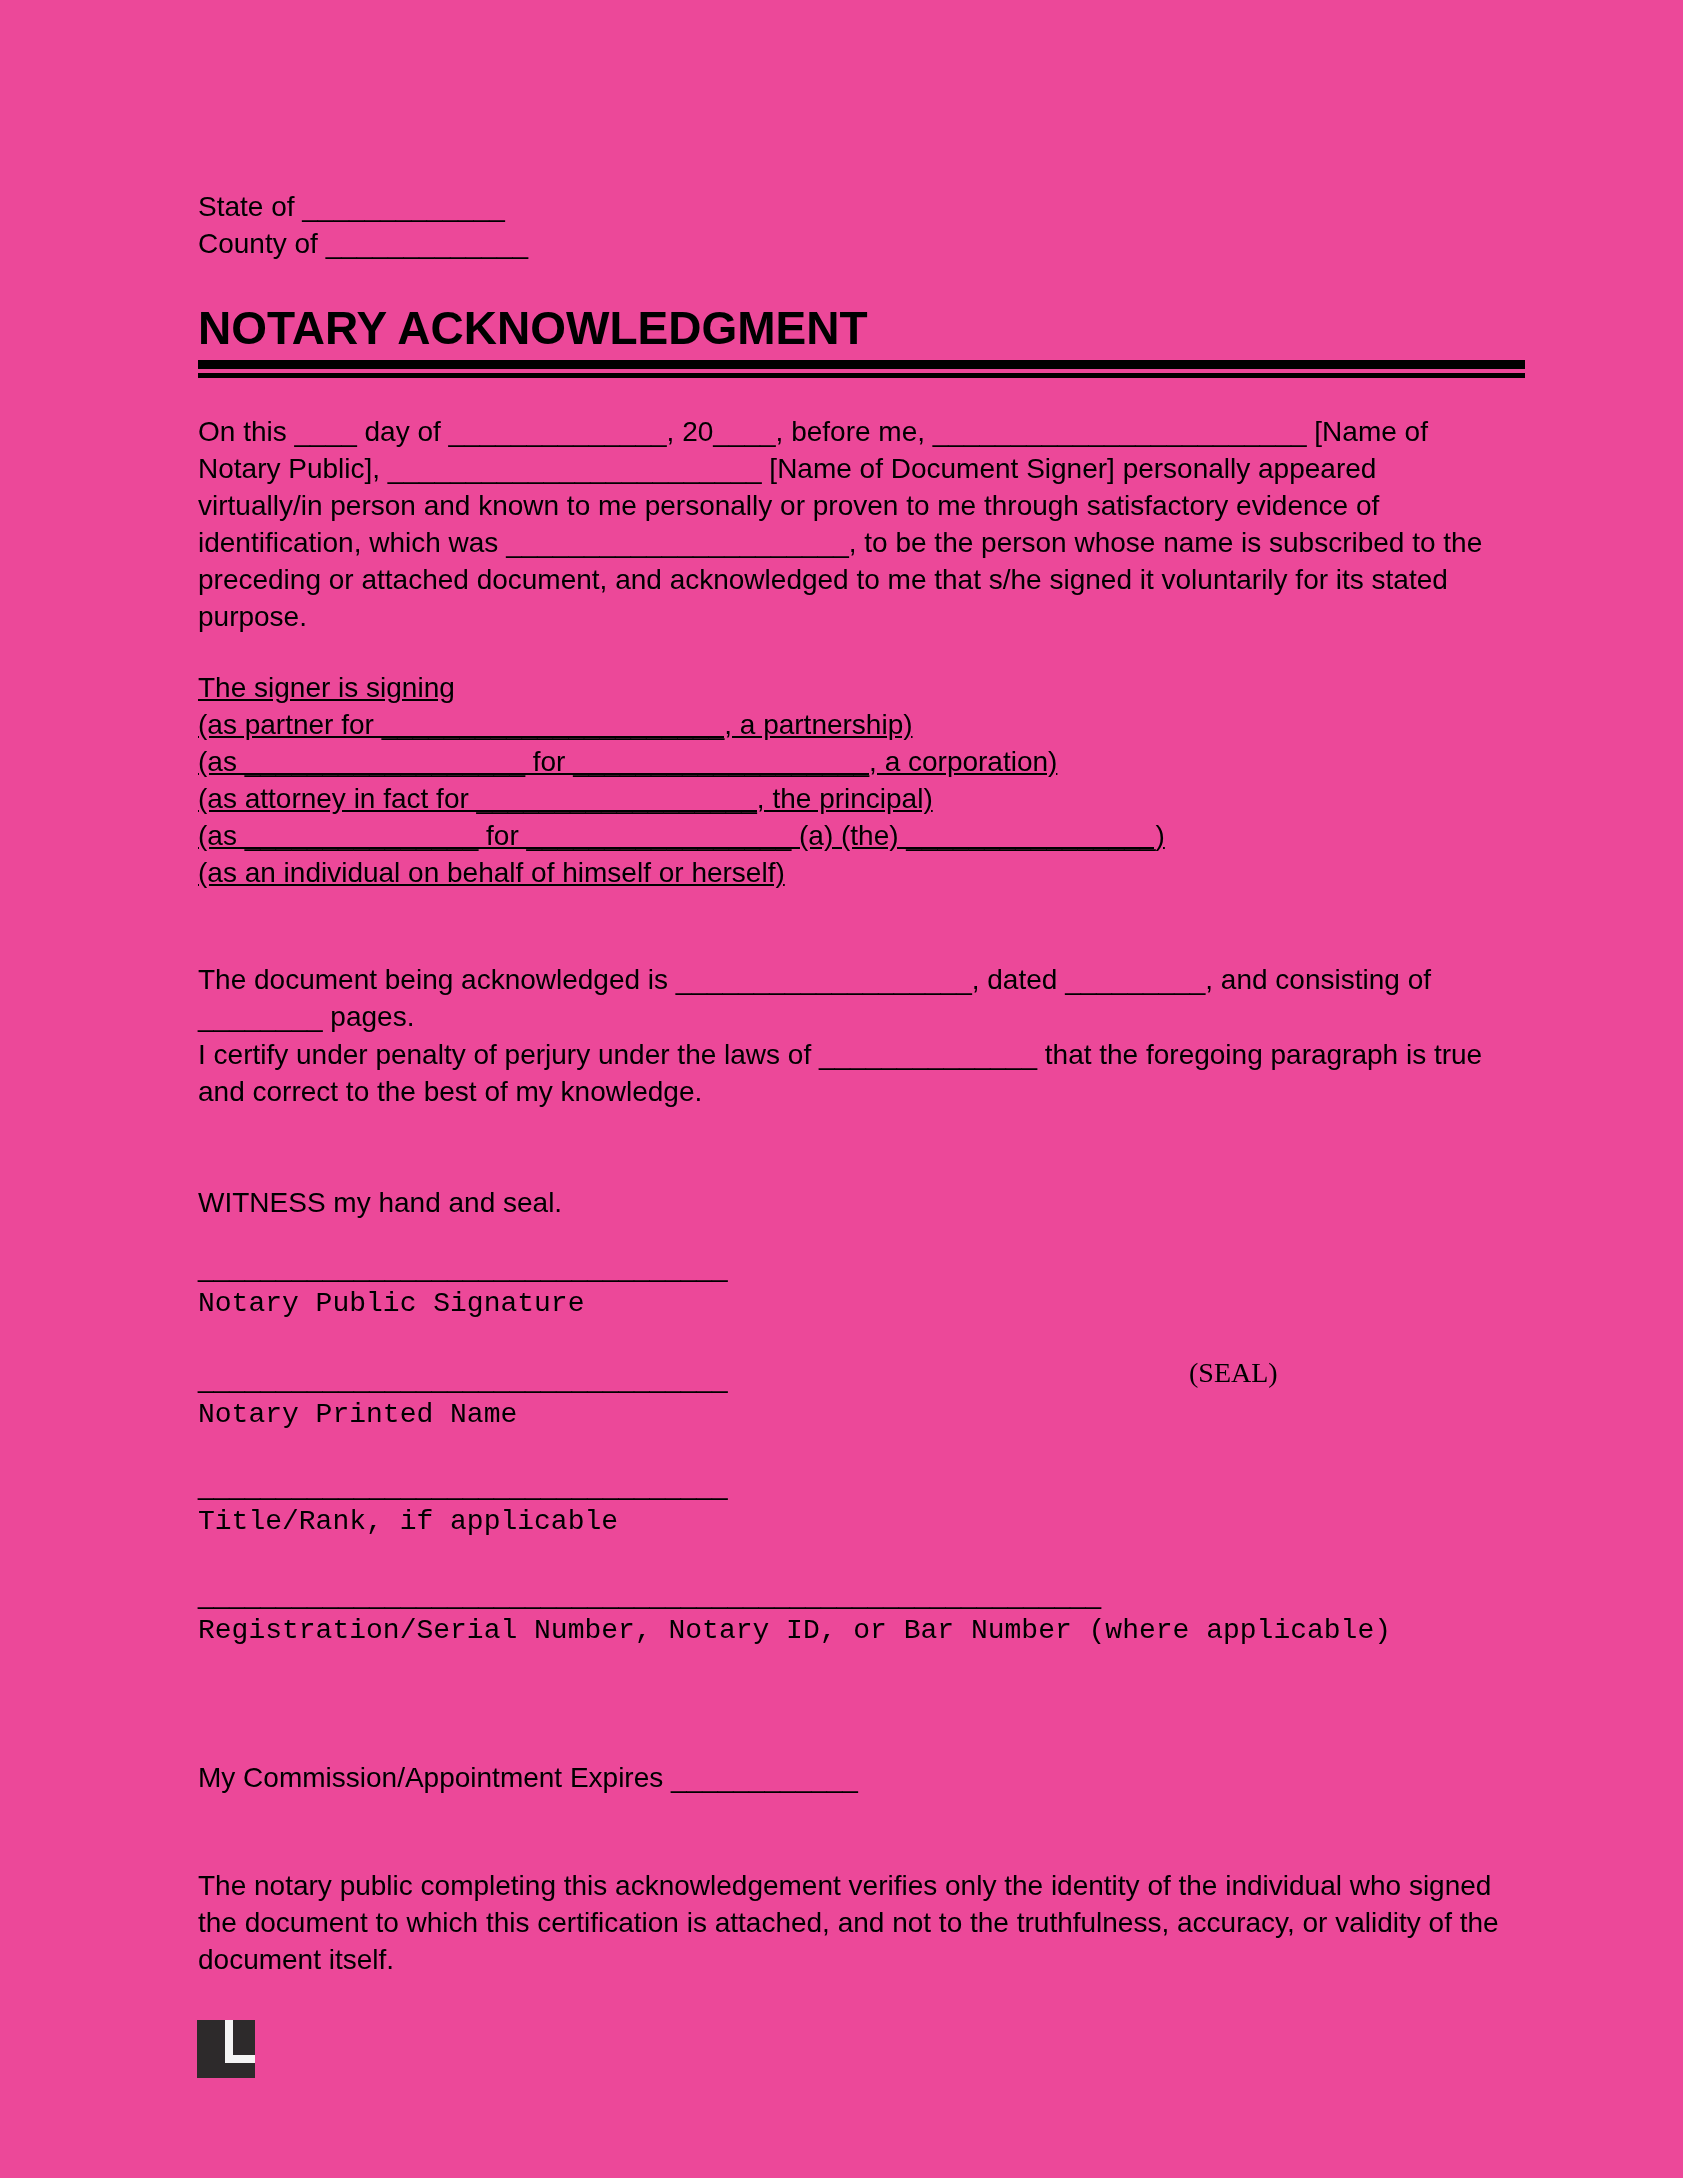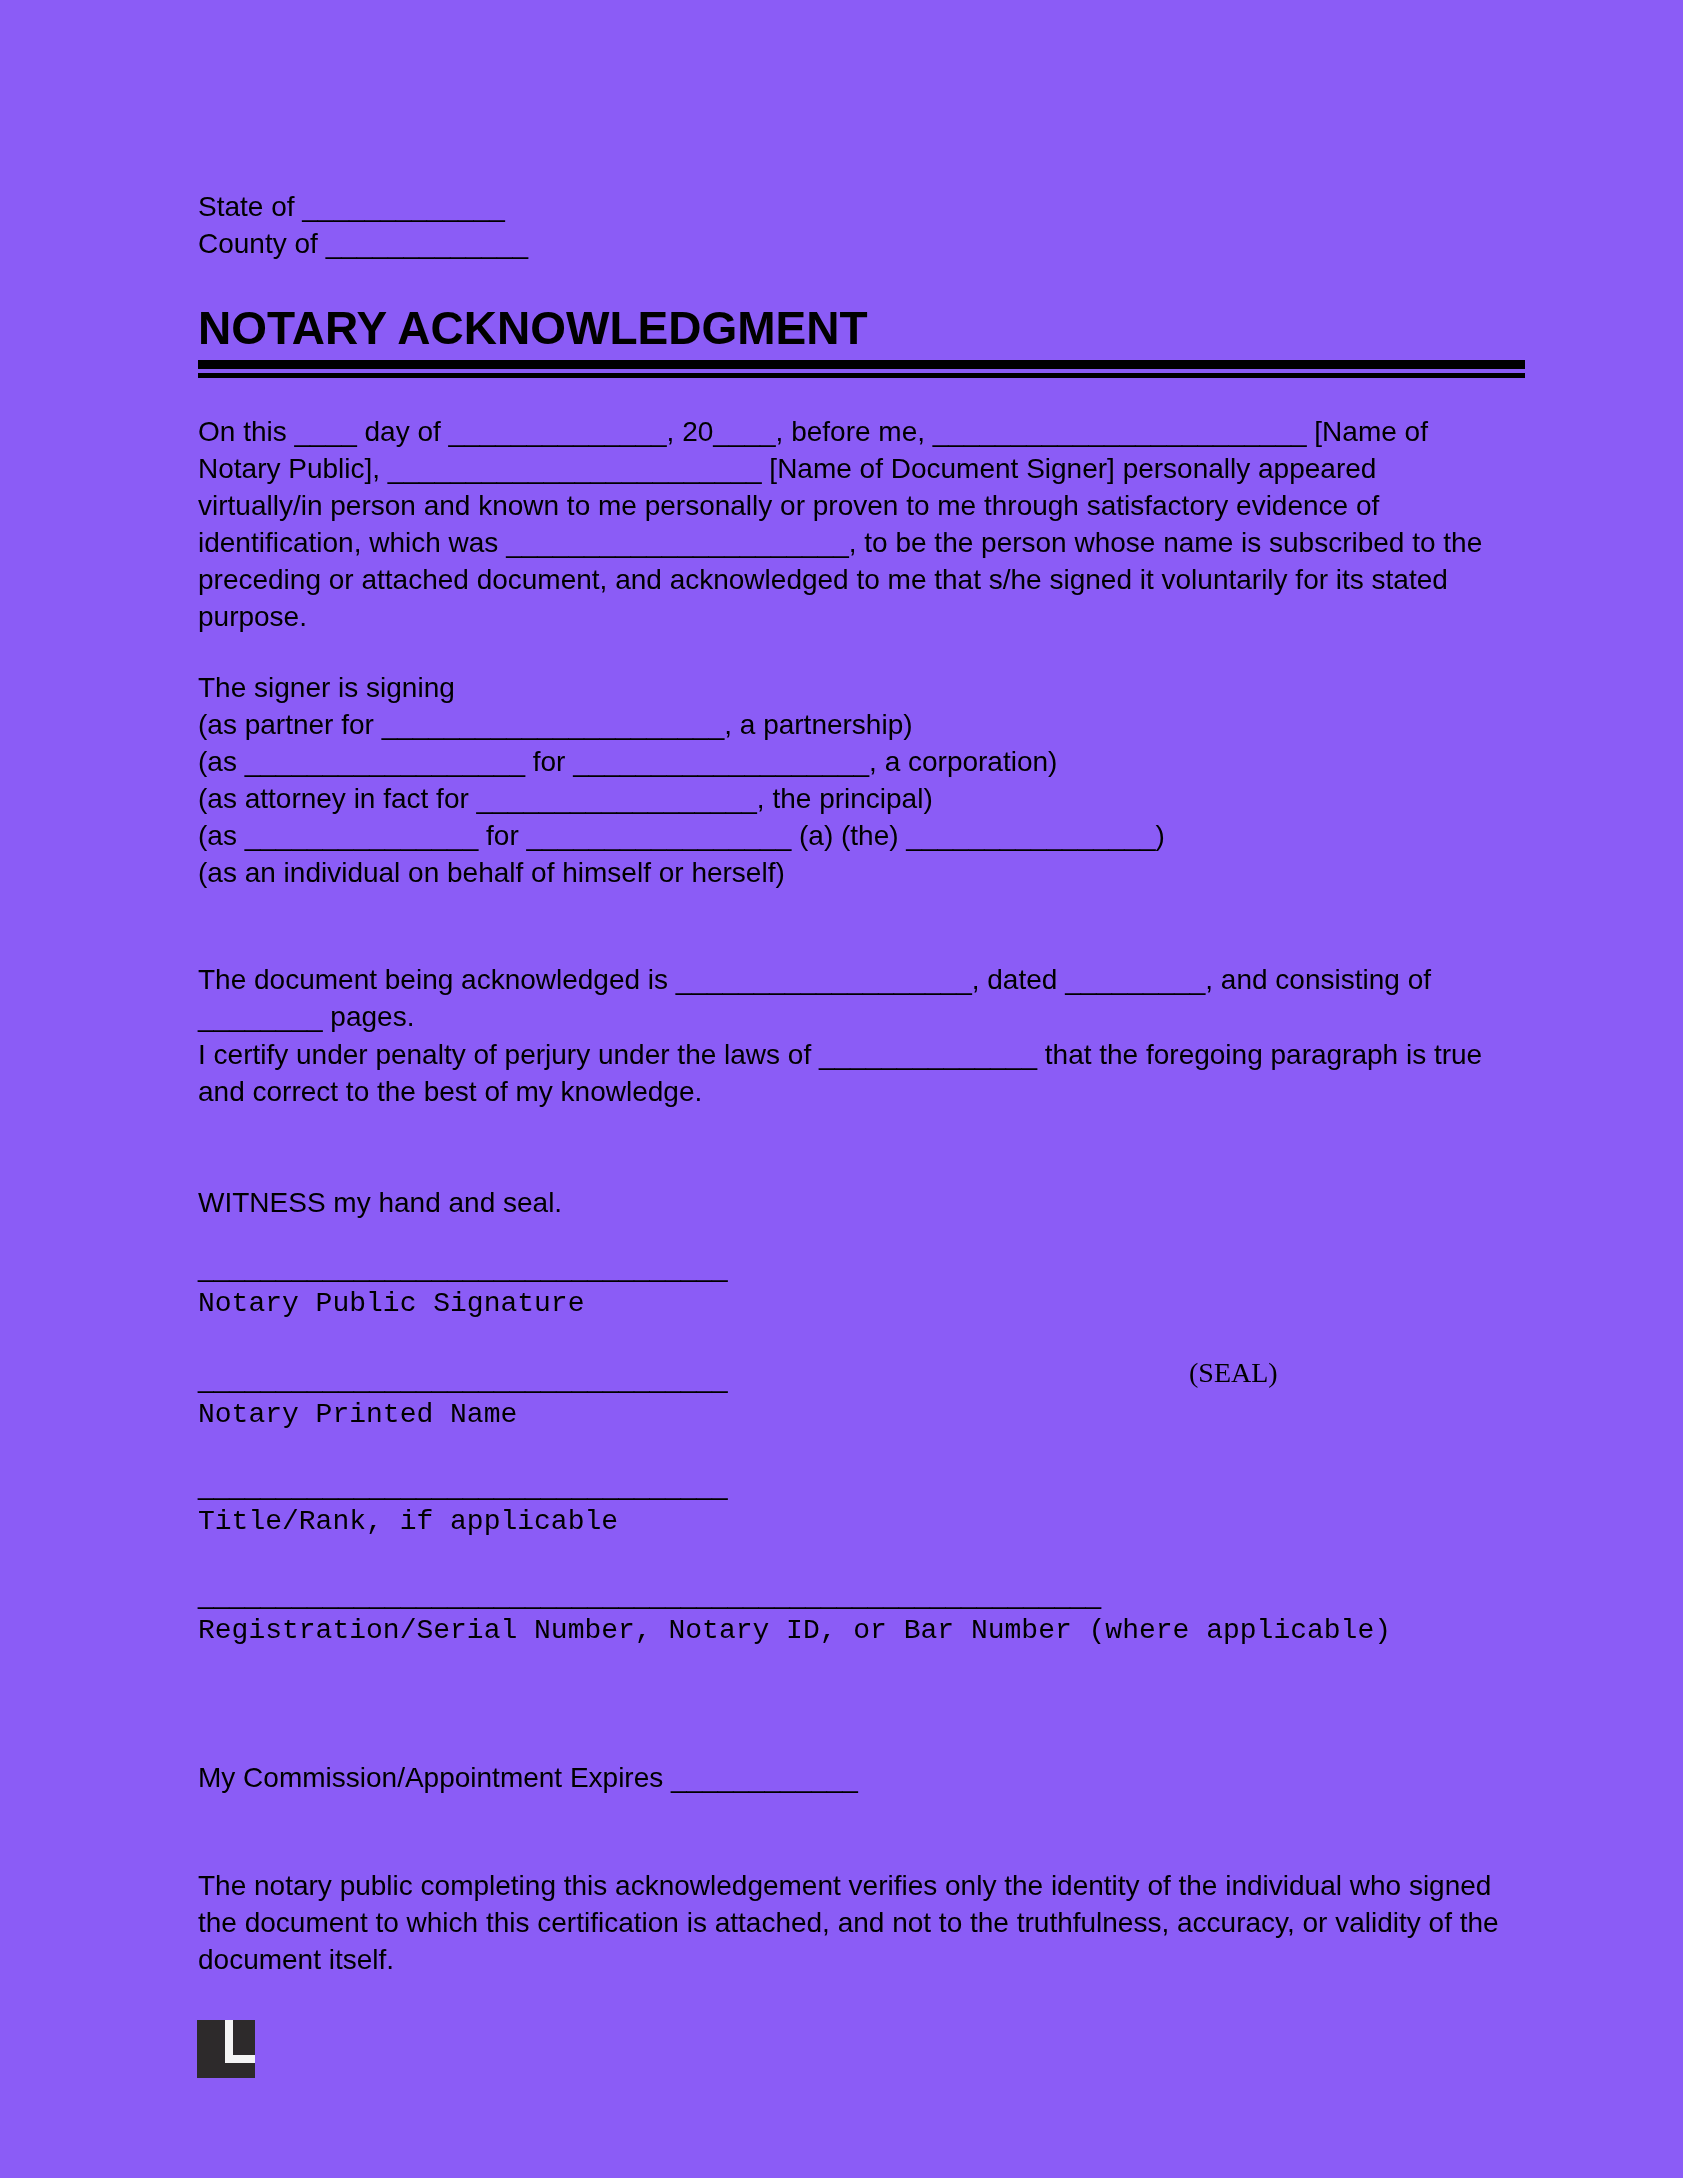--- a/index.html
+++ b/index.html
@@ -1,20 +1,20 @@
 <!DOCTYPE html>
 <html><head>
 <meta charset="utf-8">
 <style>
   html, body { margin: 0; padding: 0; background: #ffffff; }
   .page {
     position: relative;
     width: 1683px;
     height: 2178px;
-    background: #8b5cf6;
+    background: #ec4899;
     font-family: "Liberation Sans", sans-serif;
     color: #000000;
     overflow: hidden;
   }
   .abs { position: absolute; left: 198px; }
   .body-text { font-size: 28px; line-height: 37px; white-space: nowrap; }
   .doc-title {
     left: 198px;
     width: 1327px;
     font-size: 46px;
@@ -68,21 +68,21 @@
 
   <div class="abs body-text" style="top:413px;">
     <div>On this ____ day of ______________, 20____, before me, ________________________ [Name of</div>
     <div>Notary Public], ________________________ [Name of Document Signer] personally appeared</div>
     <div>virtually/in person and known to me personally or proven to me through satisfactory evidence of</div>
     <div>identification, which was ______________________, to be the person whose name is subscribed to the</div>
     <div>preceding or attached document, and acknowledged to me that s/he signed it voluntarily for its stated</div>
     <div>purpose.</div>
   </div>
 
-  <div class="abs body-text" style="top:669px;">
+  <div class="abs body-text" style="top:669px;text-decoration:underline;">
     <div>The signer is signing</div>
     <div>(as partner for ______________________, a partnership)</div>
     <div>(as __________________ for ___________________, a corporation)</div>
     <div>(as attorney in fact for __________________, the principal)</div>
     <div>(as _______________ for _________________ (a) (the) ________________)</div>
     <div>(as an individual on behalf of himself or herself)</div>
   </div>
 
   <div class="abs body-text" style="top:961px;">
     <div>The document being acknowledged is ___________________, dated _________, and consisting of</div>

